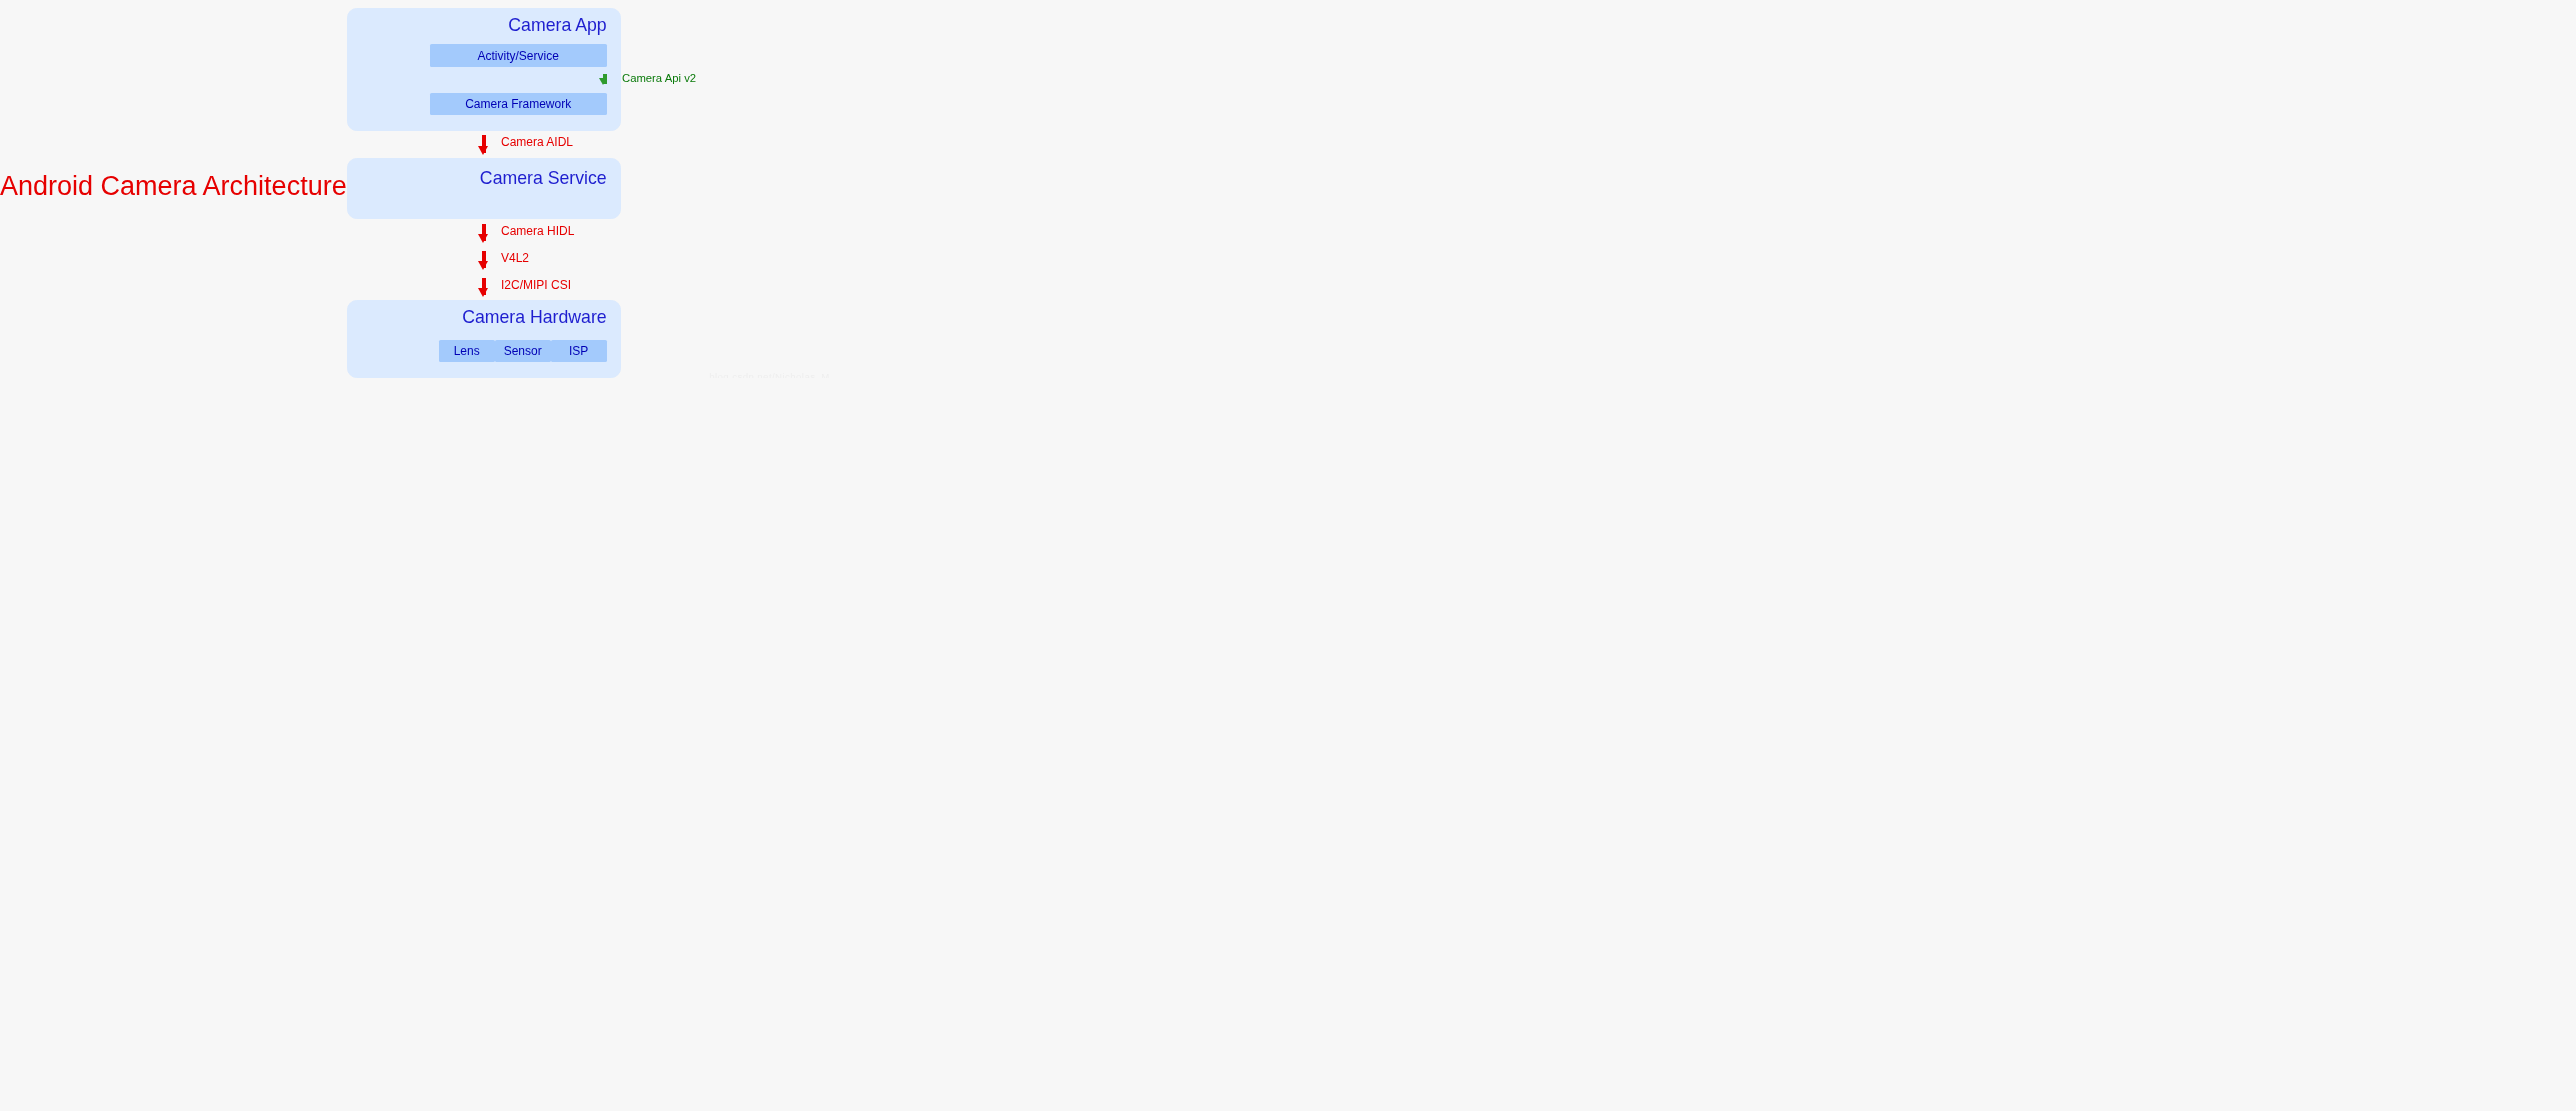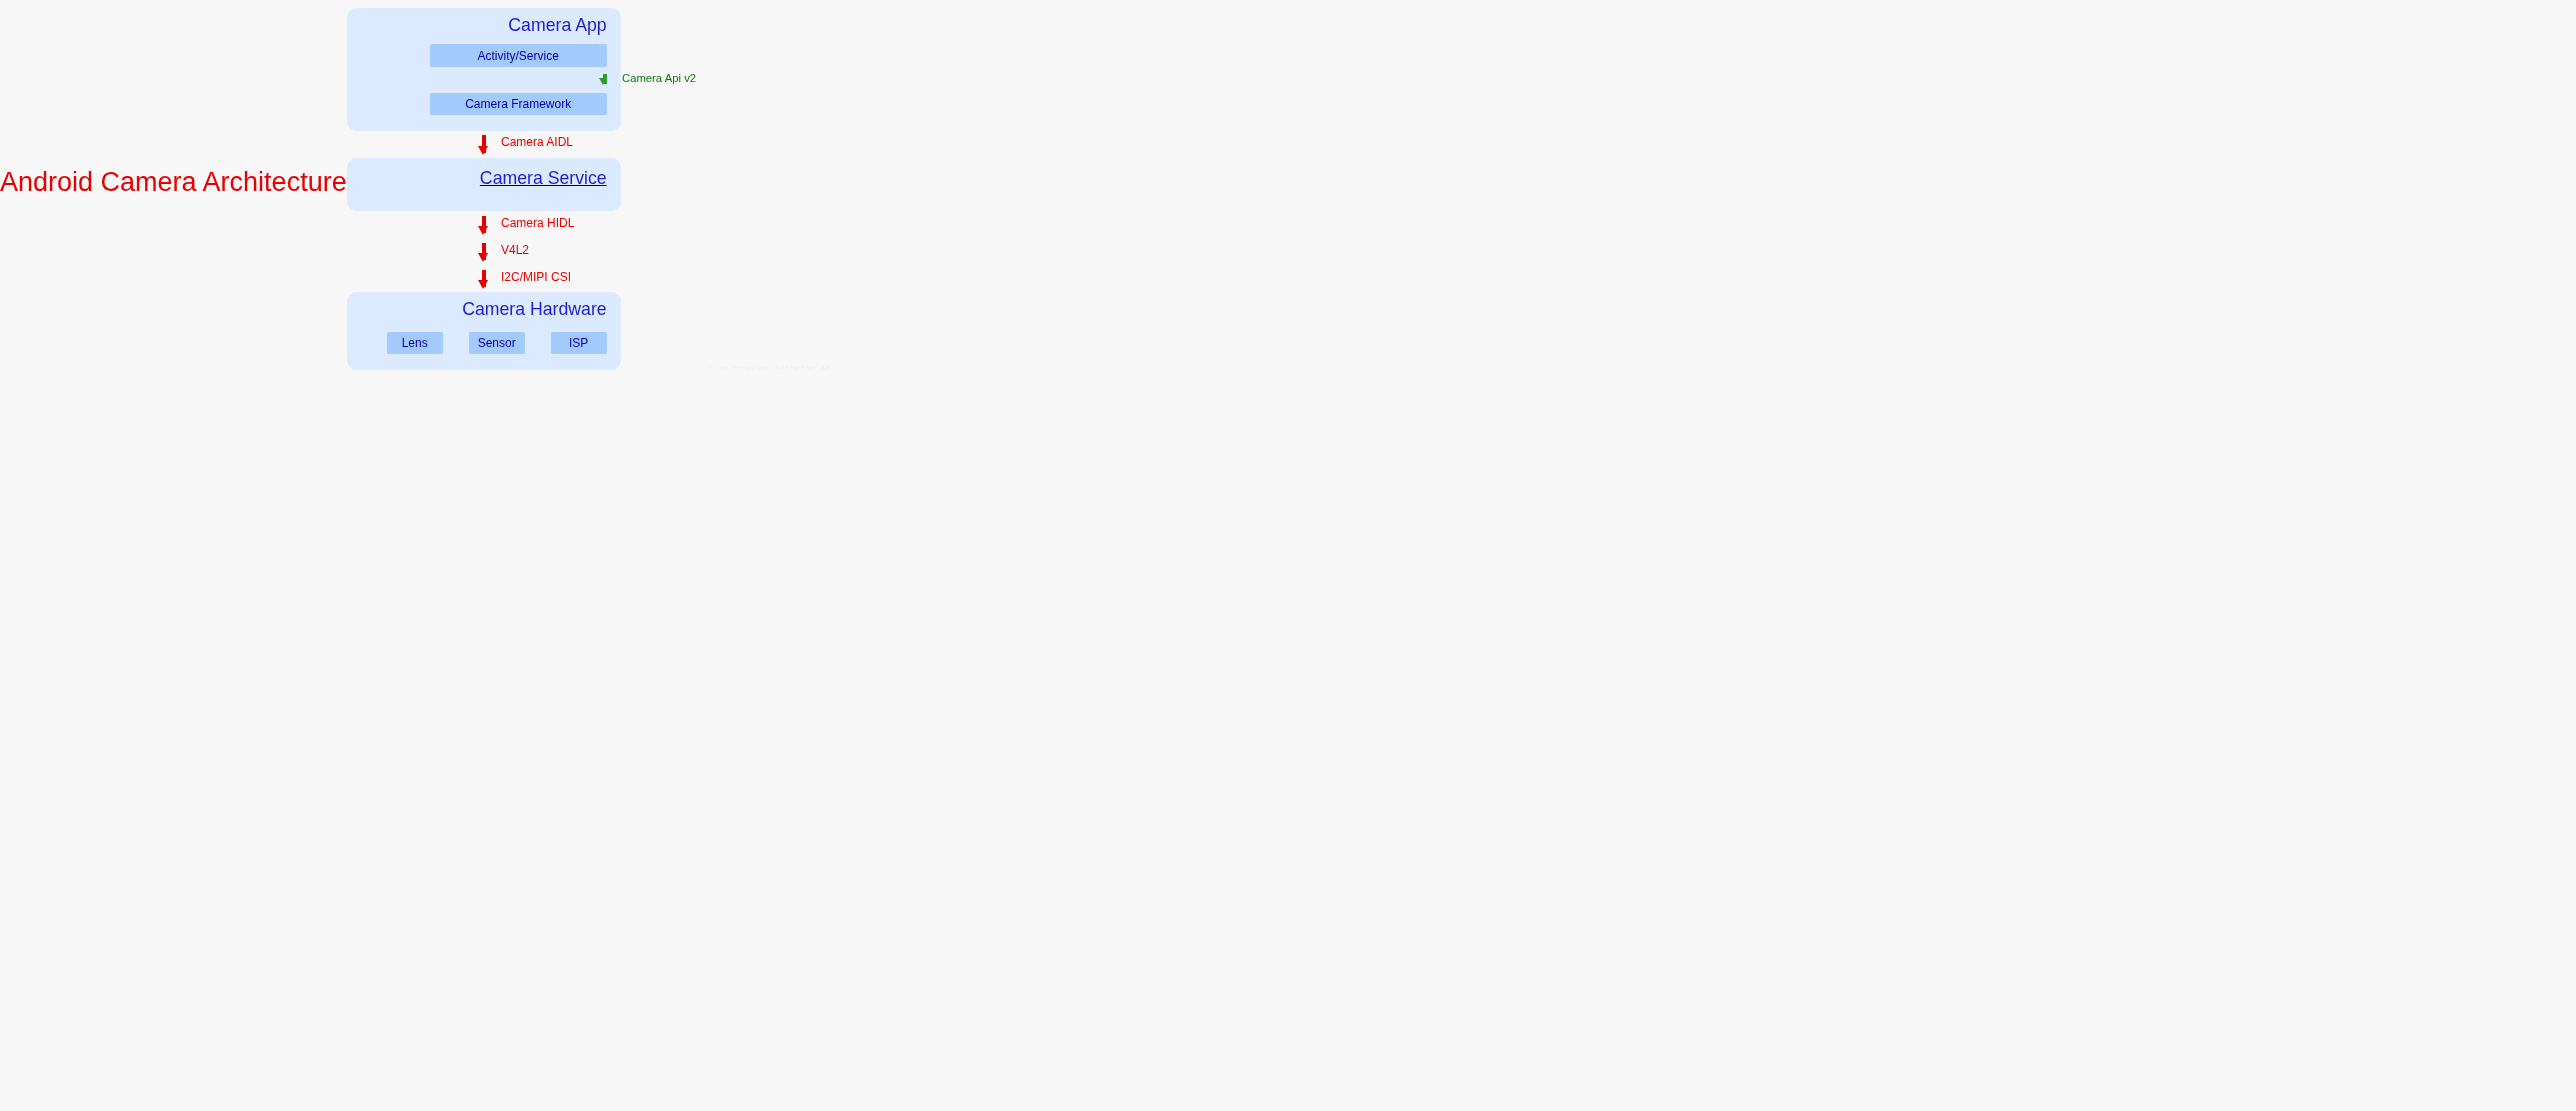--- a/index.html
+++ b/index.html
@@ -54,21 +54,21 @@
     width: 177px;
     height: 22.5px;
     display: flex;
     align-items: center;
     justify-content: center;
     border-radius: 1.6px;
     margin: 1.6px 0;
   }
   .inner-row {
     display: flex;
-    gap: 26px;
+    gap: 0;
     margin-top: 3.2px;
   }
   .inner-row .inner-box {
     width: 56px;
   }
 
   
   .v-arrow {
     display: flex;
     align-items: center;
@@ -140,21 +140,21 @@
     </div>
 
     <div class="v-arrow red">
       <div class="stack">
           <div class="shaft"></div>
           <div class="head"></div>
         </div>
       <div class="label">Camera AIDL</div>
     </div>
 
-    <div class="layer layer-single" style="padding-bottom:16px;text-decoration:underline;">
+    <div class="layer layer-single" style="padding-bottom:24px;">
       <div class="layer-title">Camera Service</div>
     </div>
 
     <div class="v-arrow red">
       <div class="stack">
           <div class="shaft"></div>
           <div class="head"></div>
         </div>
       <div class="label">Camera HIDL</div>
     </div>

